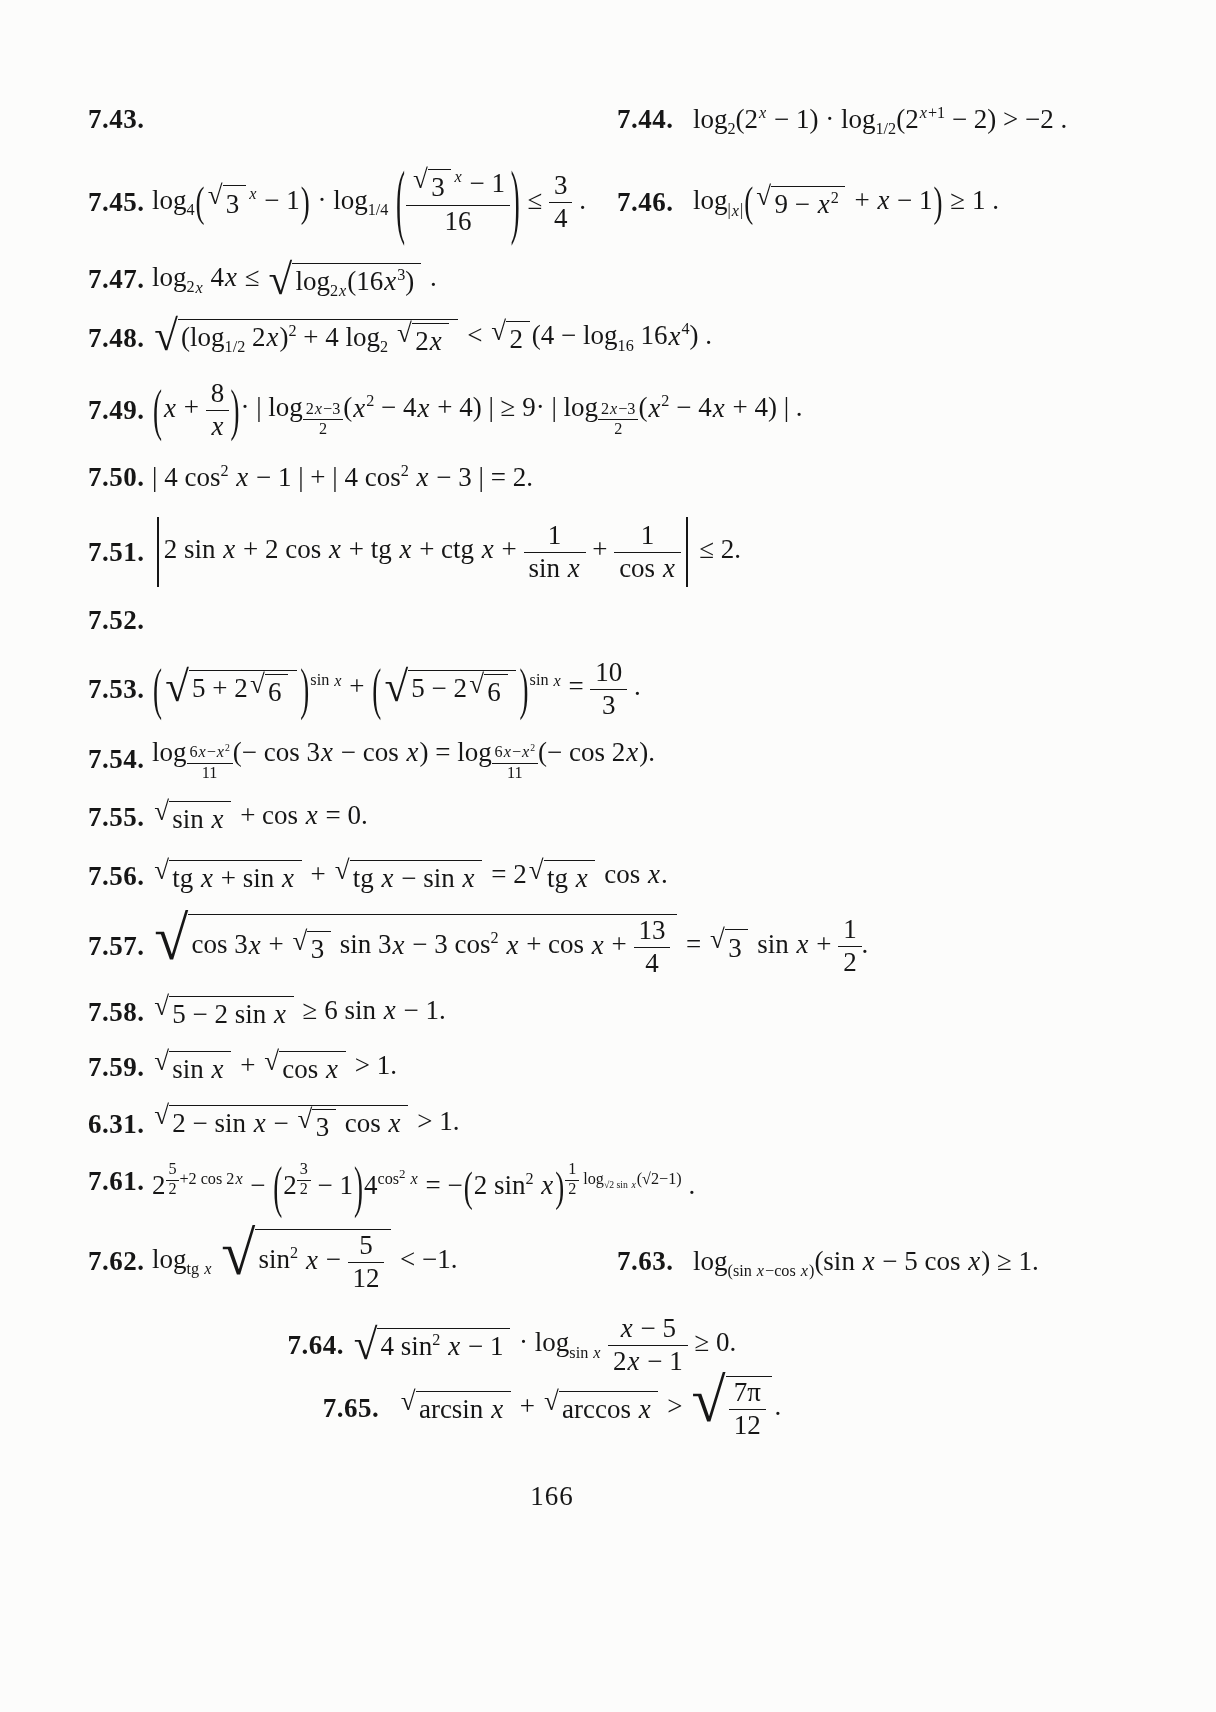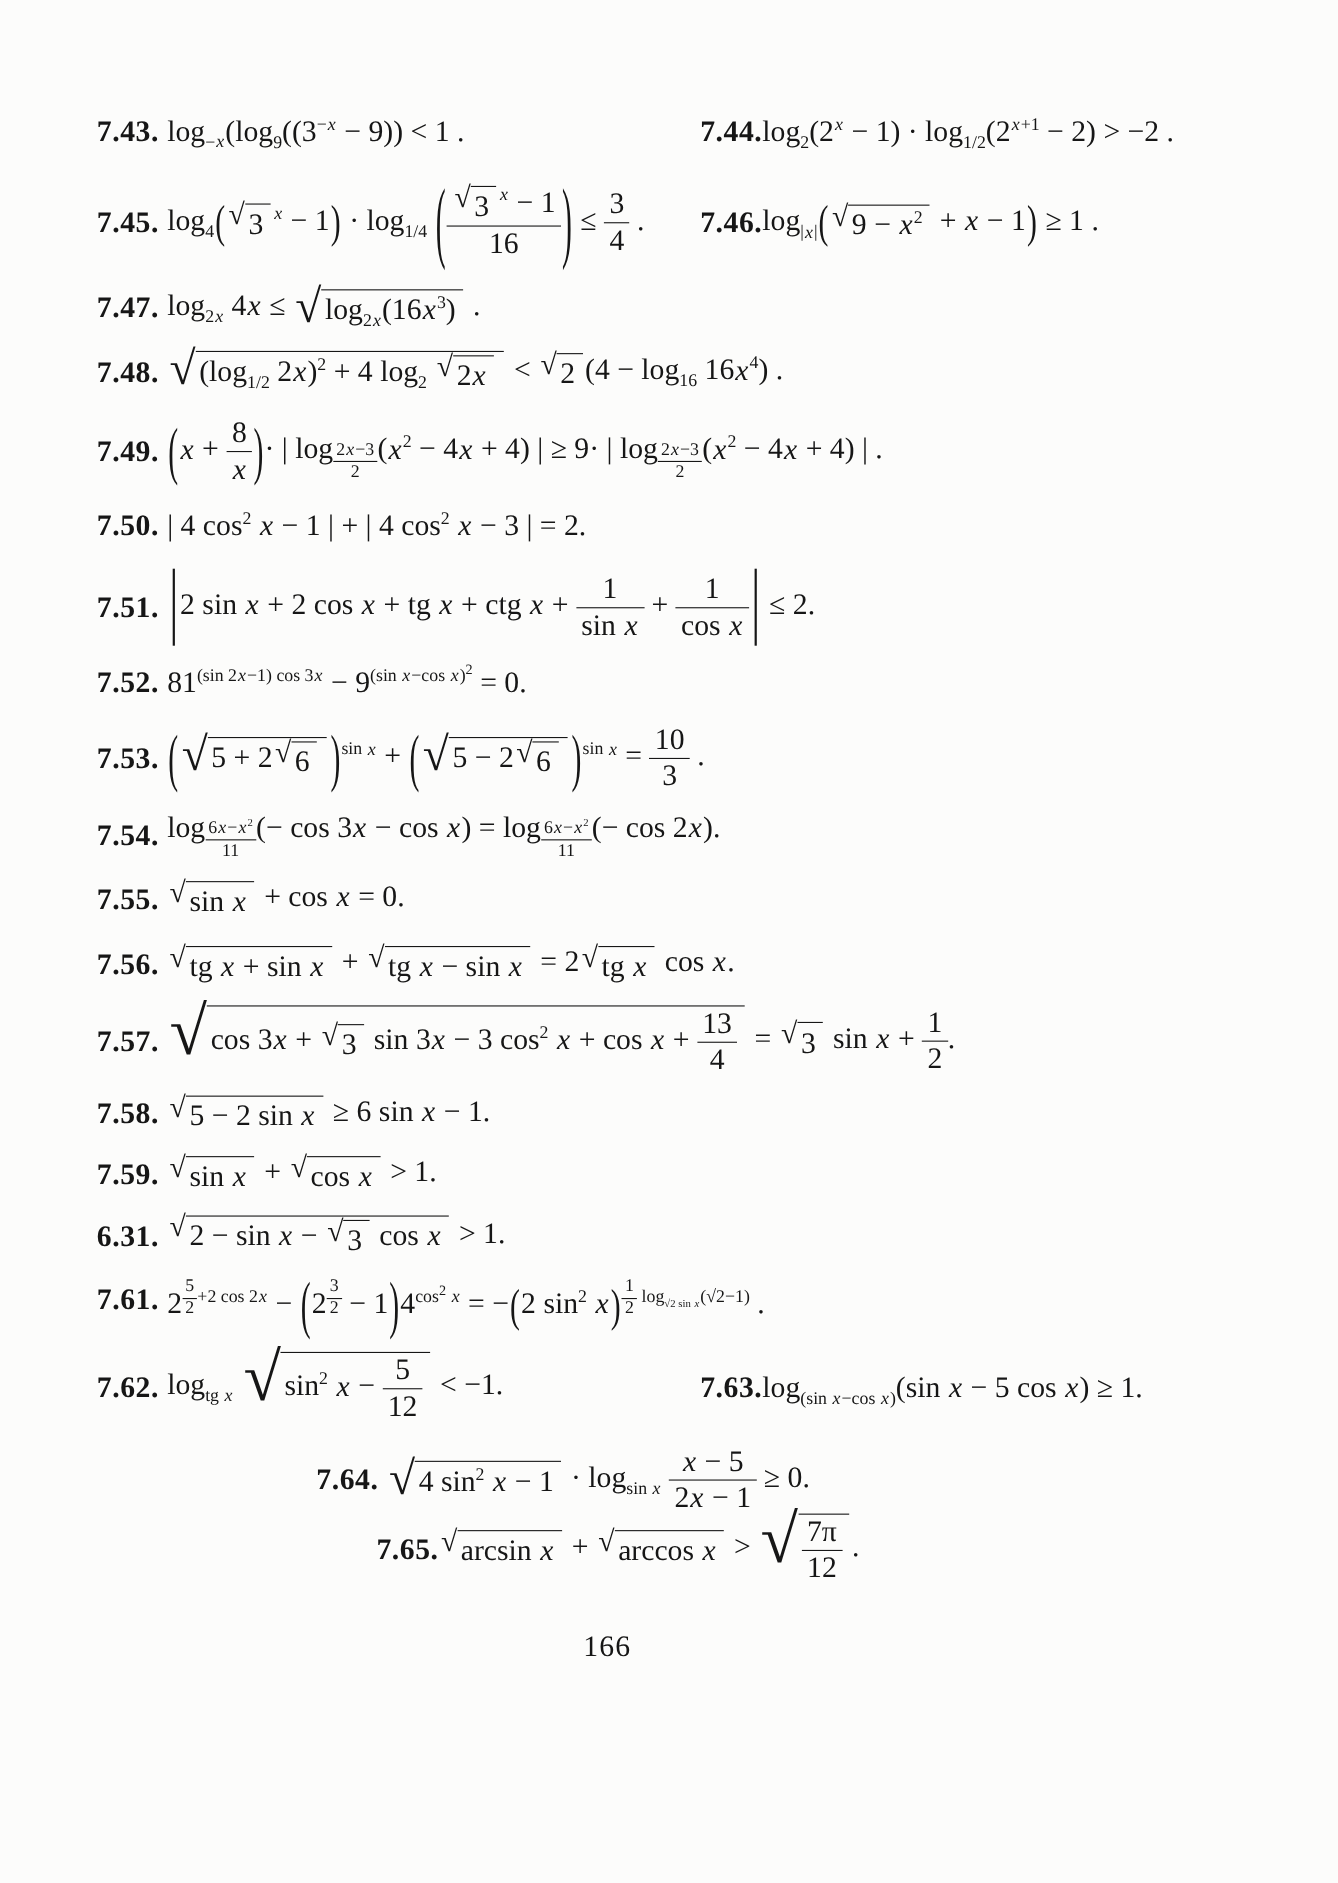--- a/index.html
+++ b/index.html
@@ -14,21 +14,21 @@
     position:relative;
     box-sizing:border-box;
     width:1072px;height:1712px;
     padding:104px 56px 0 88px;
   }
   .row{display:flex;align-items:center;}
   .cl{width:529px;flex:none;display:flex;align-items:center;}
   .cr{flex:1;display:flex;align-items:center;}
   .prob{display:flex;align-items:center;font-size:27px;}
   .num{font-weight:bold;flex:none;width:64px;letter-spacing:0.5px;}
-  .cr .num{width:76px;text-align:right;}
+  .cr .num{width:76px;}
   .formula{white-space:nowrap;}
   i{font-style:italic;padding:0 1px;}
   sup{font-size:0.60em;vertical-align:super;line-height:0;}
   sub{font-size:0.60em;vertical-align:sub;line-height:0;}
   sup sup{font-size:0.8em;}
   
   .fr{display:inline-block;vertical-align:middle;text-align:center;line-height:1.1;}
   .fr .nu{display:block;border-bottom:1.6px solid #161616;padding:0 0.18em 0.04em;}
   .fr .de{display:block;padding:0.04em 0.18em 0;}
   sub .fr .nu, sub .fr .de{border-color:#161616;}
@@ -54,21 +54,20 @@
 </style>
 </head>
 <body>
 
 <div class="page">
 
   <div class="row" style="margin-bottom:34px;">
     <div class="cl">
       <div class="prob">
         <span class="num">7.43.</span>
-        <span class="formula">log<sub>−<i>x</i></sub>(log<sub>9</sub>((3<sup>−<i>x</i></sup> − 9)) &lt; 1 .</span>
       </div>
     </div>
     <div class="cr">
       <div class="prob">
         <span class="num">7.44.</span>
         <span class="formula">log<sub>2</sub>(2<sup><i>x</i></sup> − 1) · log<sub>1/2</sub>(2<sup><i>x</i>+1</sup> − 2) &gt; −2 .</span>
       </div>
     </div>
   </div>
 
@@ -139,21 +138,20 @@
   <div class="row" style="margin-bottom:18px;font-family:Liberation Serif, serif;">
     <div class="prob">
       <span class="num">7.51.</span>
       <span class="formula"><span class="ab"></span>2 sin <i>x</i> + 2 cos <i>x</i> + tg <i>x</i> + ctg <i>x</i> + <span class="fr"><span class="nu">1</span><span class="de">sin <i>x</i></span></span> + <span class="fr"><span class="nu">1</span><span class="de">cos <i>x</i></span></span><span class="ab"></span> ≤ 2.</span>
     </div>
   </div>
 
   <div class="row" style="margin-bottom:22px;">
     <div class="prob">
       <span class="num">7.52.</span>
-      <span class="formula">81<sup>(sin 2<i>x</i>−1) cos 3<i>x</i></sup> − 9<sup>(sin <i>x</i>−cos <i>x</i>)<sup>2</sup></sup> = 0.</span>
     </div>
   </div>
 
   <div class="row" style="margin-bottom:16px;">
     <div class="prob">
       <span class="num">7.53.</span>
       <span class="formula"><span class="bp2">(</span><span class="sq t2">
             <span class="rs">√</span>
             <span class="vb">5 + 2<span class="sq">
                 <span class="rs">√</span>

